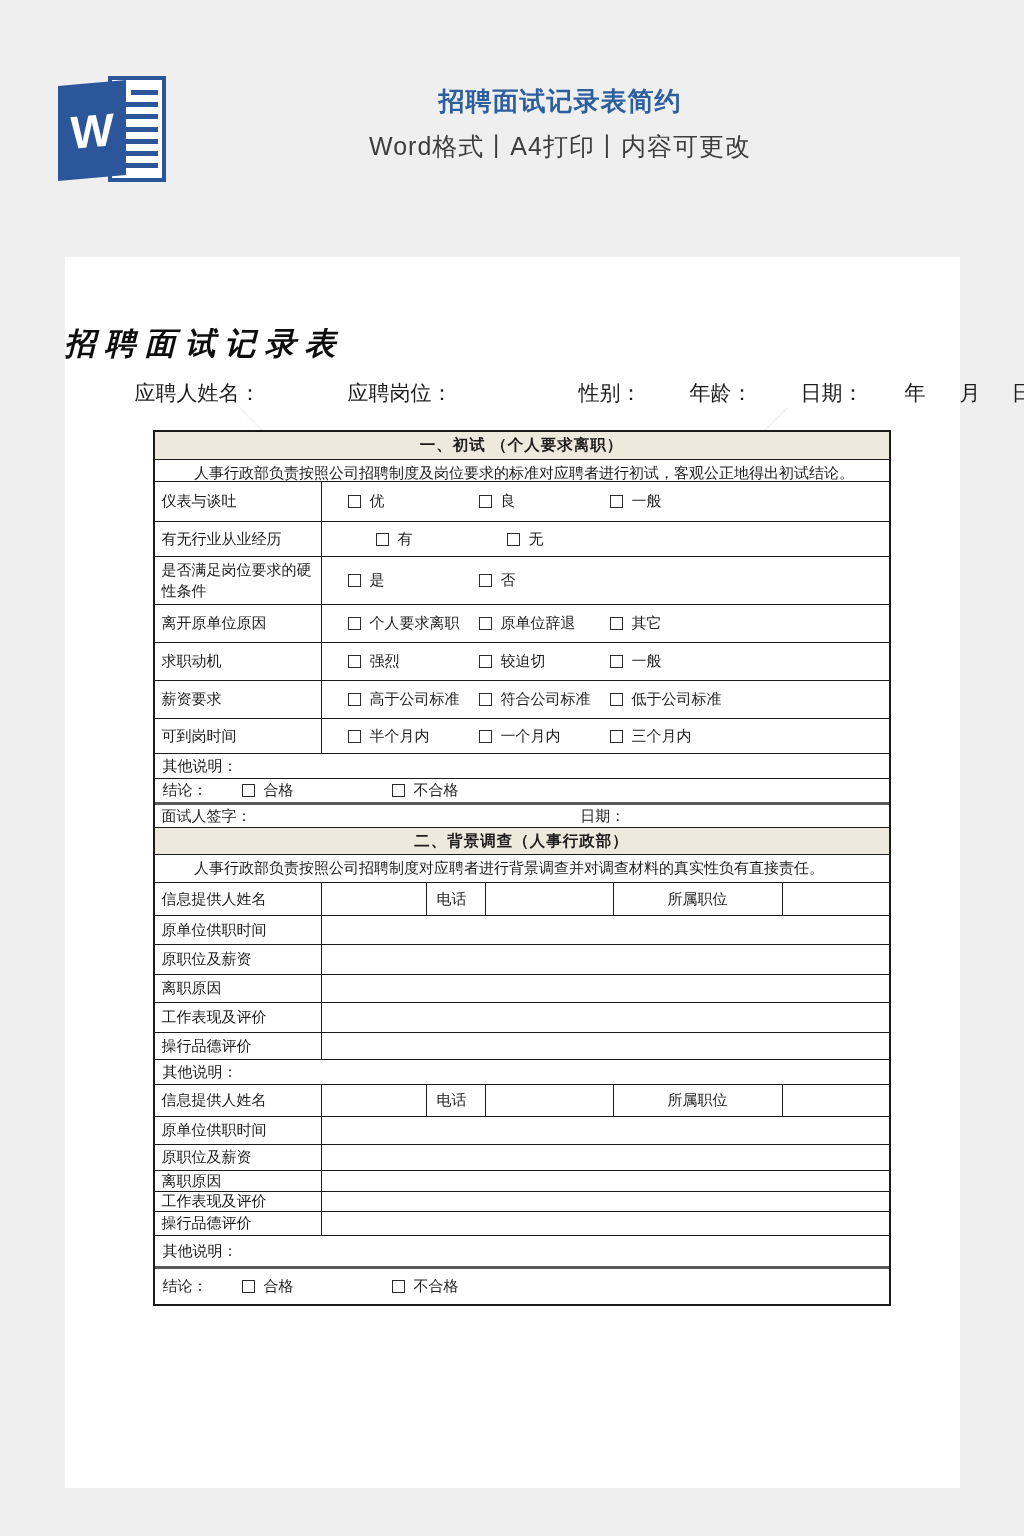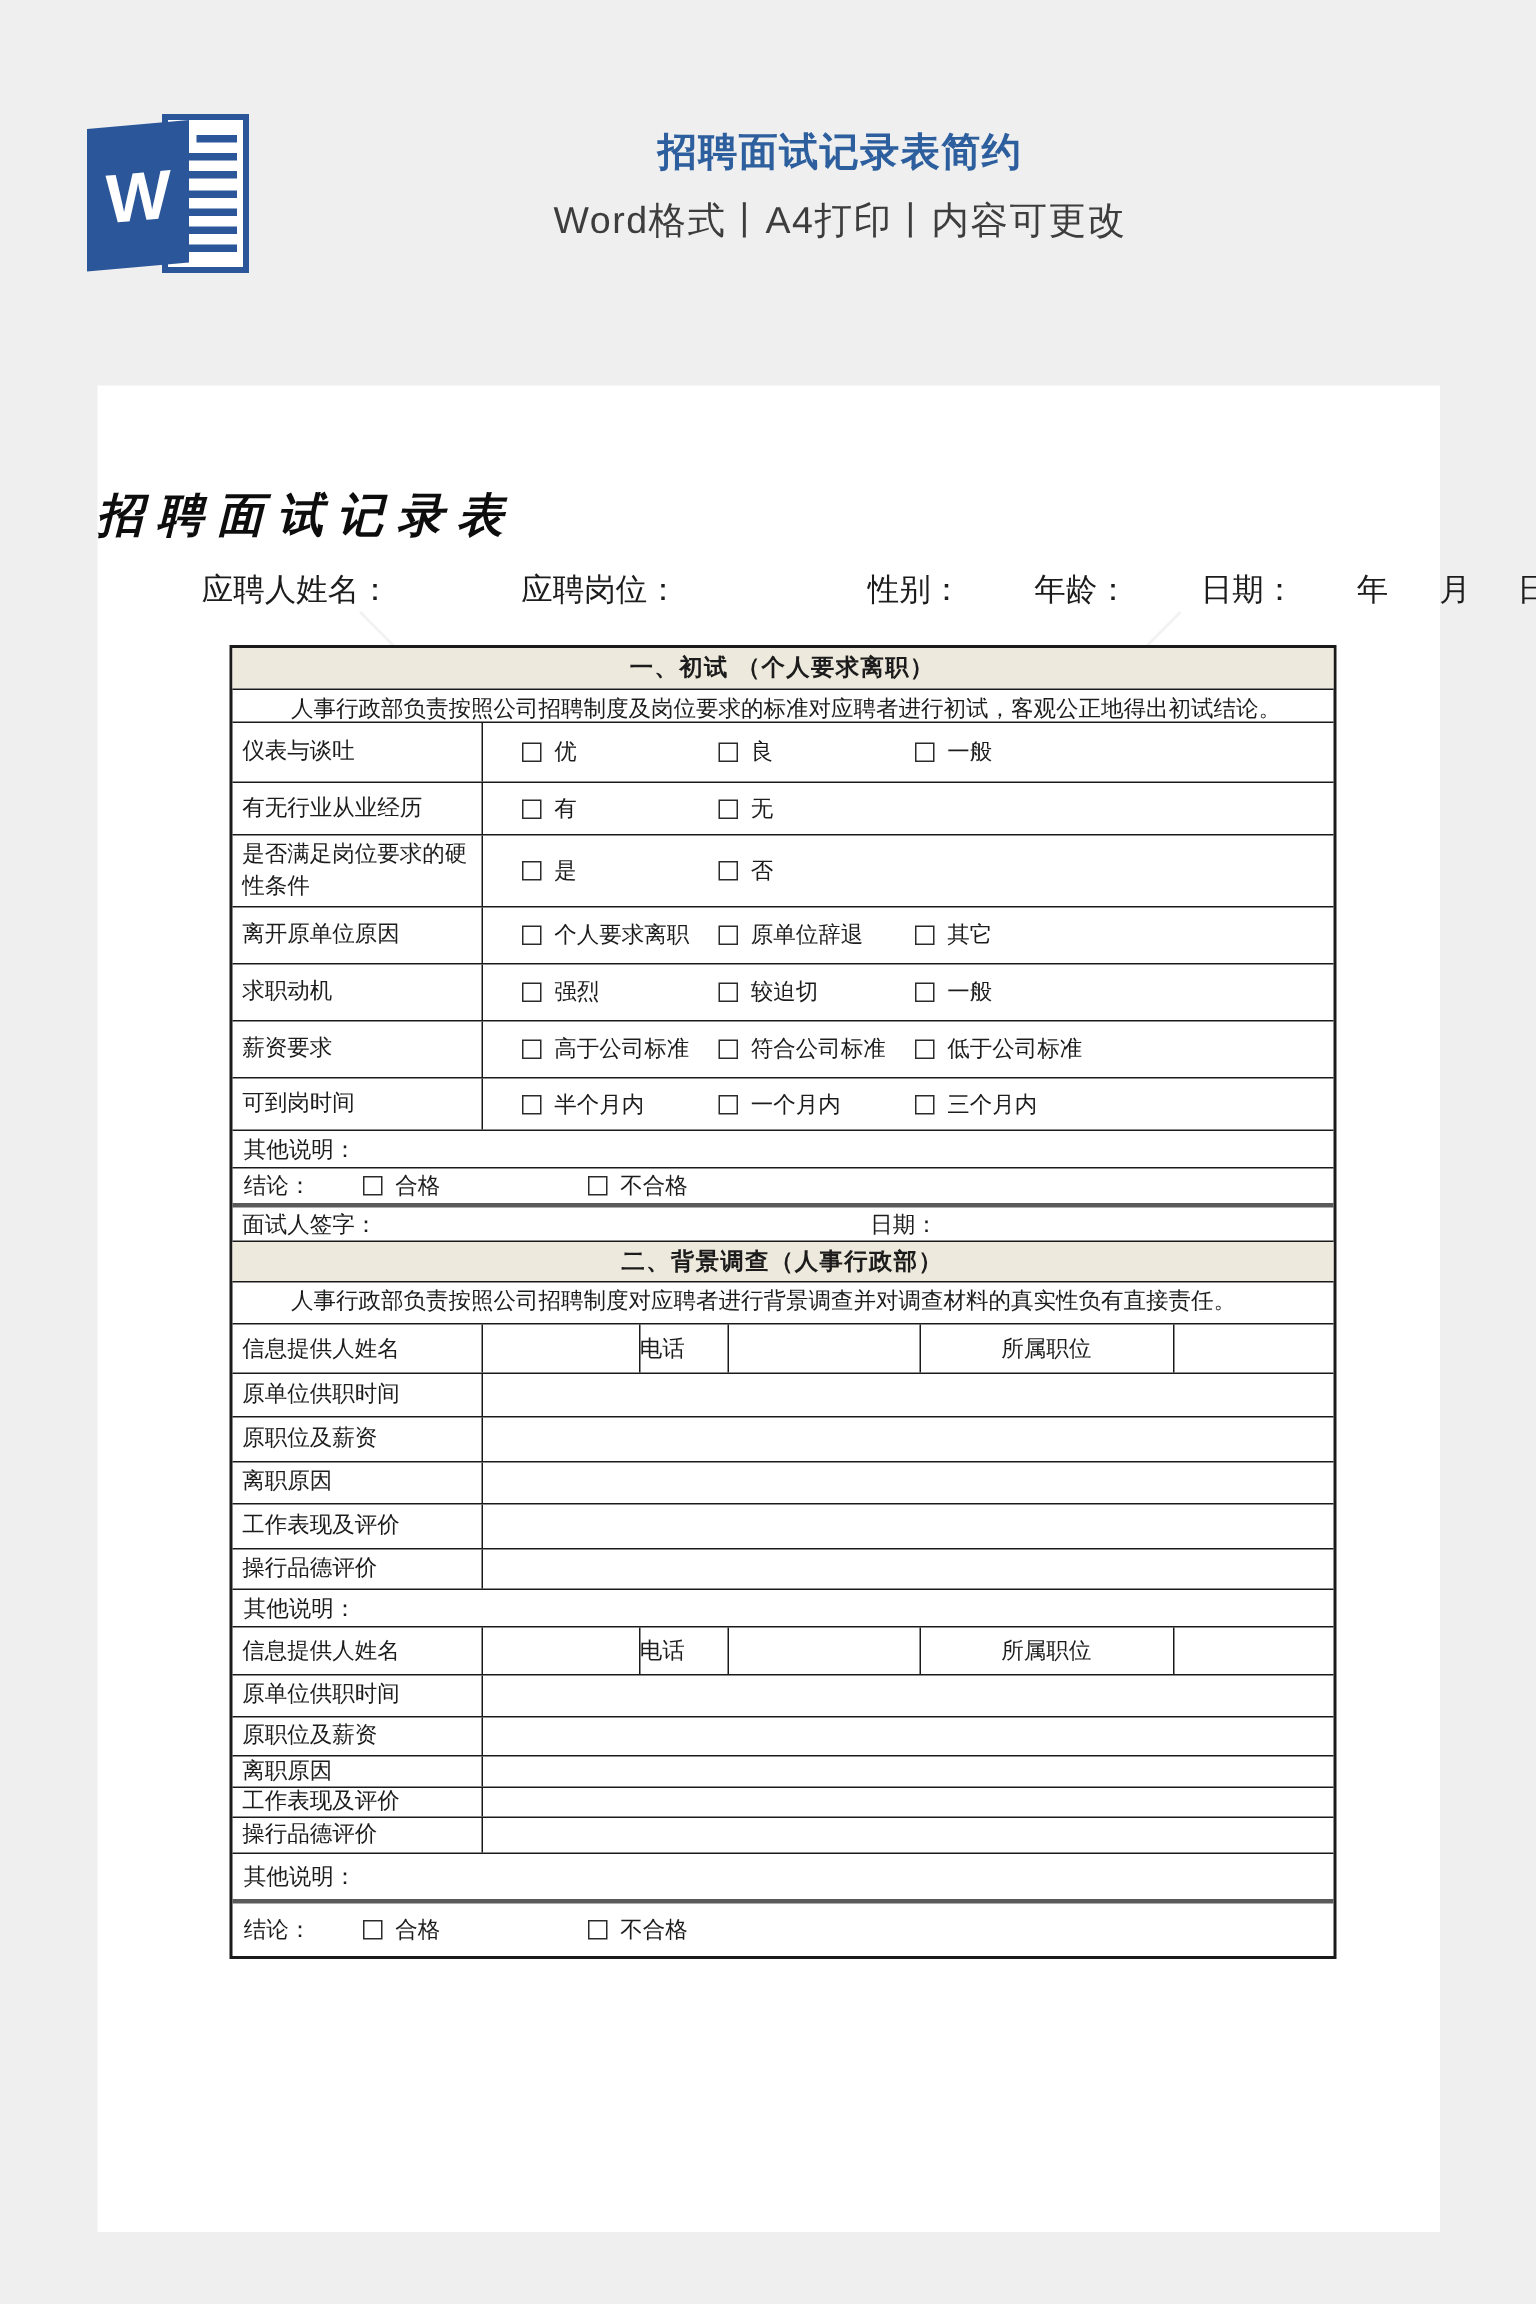--- a/index.html
+++ b/index.html
@@ -59,21 +59,21 @@
   .opt{display:inline-flex;align-items:center;min-width:129px;margin-right:2px;white-space:nowrap}
   .cb{width:13px;height:13px;border:1.5px solid #2b2b2b;margin-right:9px;flex:none;box-sizing:border-box;background:#fff}
   .fullcell{flex:1;display:flex;align-items:center;padding-left:8px;font-size:15px}
   .clabel{margin-right:34px}
   .copt{display:inline-flex;align-items:center;min-width:150px;white-space:nowrap}
   .sign-left{padding-left:7px;font-size:15px;display:flex;align-items:center}
   .sign-right{position:absolute;left:58%;top:0;bottom:0;display:flex;align-items:center;font-size:15px}
   .ccell{box-sizing:border-box;border-right:1px solid #1a1a1a;font-size:15px;display:flex;align-items:center}
   .c0{width:167px;padding-left:7px}
   .c1{width:105px}
-  .c2{width:59px;}
+  .c2{width:59px;padding-left:10px}
   .c3{width:128px}
   .c4{width:169px;justify-content:center}
   .c5{flex:1;border-right:none}
 </style>
 </head>
 <body>
 
 <div class="header">
   <div class="word-icon">
     <div class="wi-doc">
@@ -129,21 +129,21 @@
           <span class="opt">
             <span class="cb"></span>
             <span>良</span>
           </span>
           <span class="opt">
             <span class="cb"></span>
             <span>一般</span>
           </span>
         </div>
       </div>
-      <div class="trow" style="height: 35px;">
+      <div class="trow" style="height: 35px; gap: 28px;">
         <div class="labelcell">有无行业从业经历</div>
         <div class="optscell">
           <span class="opt">
             <span class="cb"></span>
             <span>有</span>
           </span>
           <span class="opt">
             <span class="cb"></span>
             <span>无</span>
           </span>

